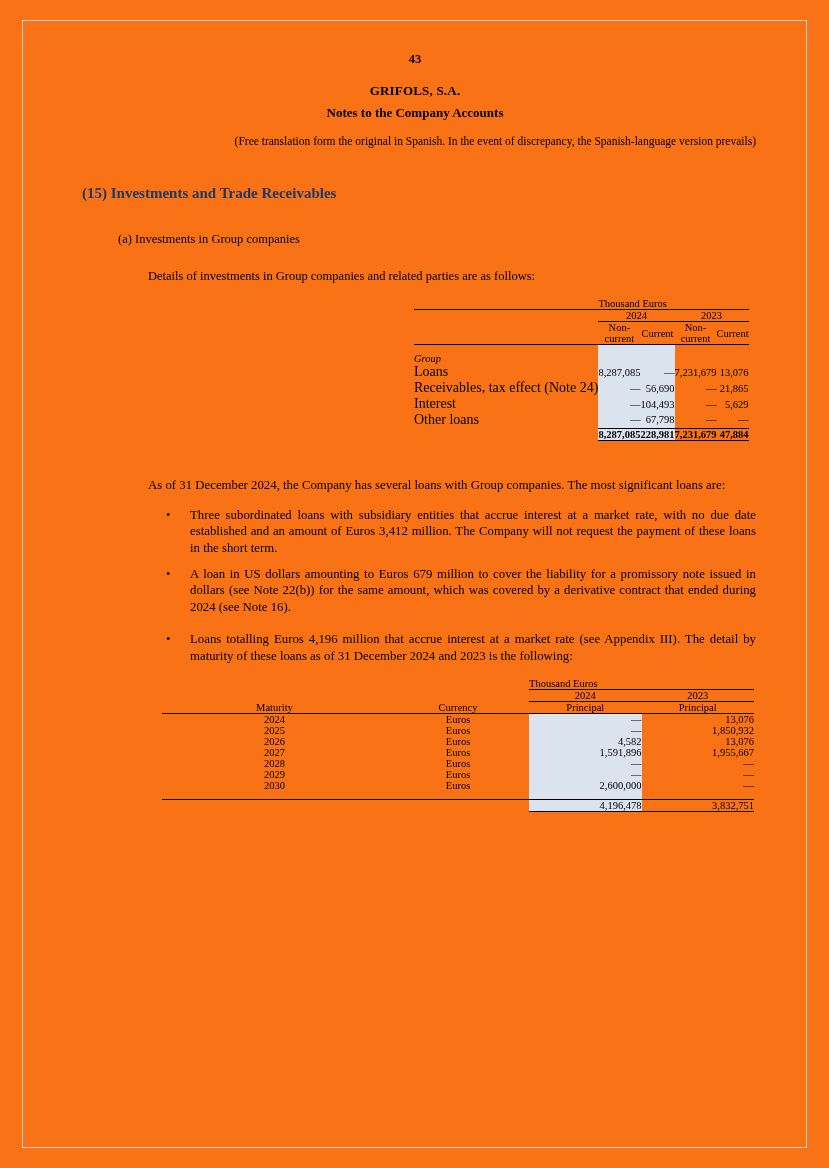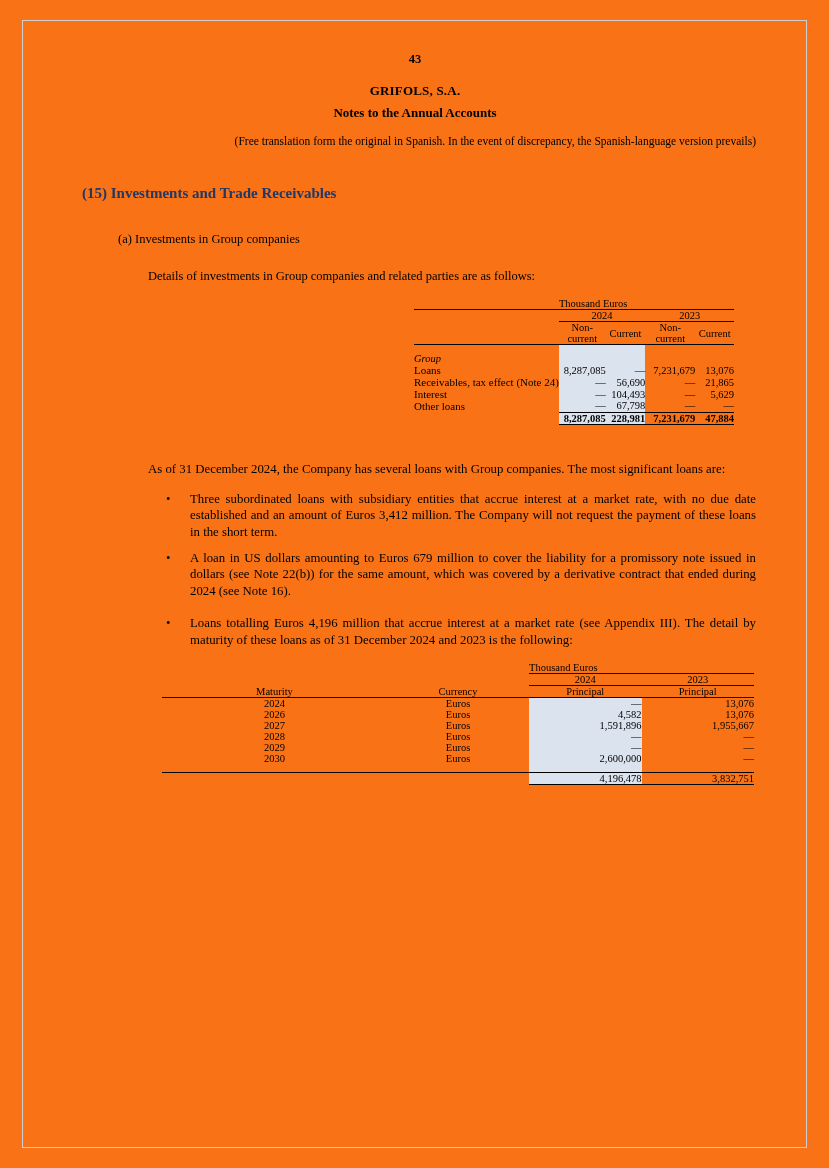--- a/index.html
+++ b/index.html
@@ -106,21 +106,21 @@
     font-size: 10.5px;
     padding: 3px 0 3px 0;
   }
   .shade { background: #dbe3ef; }
   .grouplabel {
     font-style: italic;
     font-size: 10.5px;
     padding-top: 10px;
   }
   .rowlabel {
-    font-size: 11px;
+    font-size: 14px;
     padding: 3.5px 0 3.5px 0;
     white-space: nowrap;
   }
   .num {
     text-align: right;
     font-size: 10.5px;
     padding: 3.5px 10px 3.5px 0;
     white-space: nowrap;
   }
   .total .num, .total .rowlabel {
@@ -186,21 +186,21 @@
 </head>
 <body>
 
 <div class="page">
   <div class="page-border"></div>
 
   <div class="content">
 
     <div class="page-number">43</div>
     <div class="company-name">GRIFOLS, S.A.</div>
-    <div class="doc-subtitle">Notes to the Annual Accounts</div>
+    <div class="doc-subtitle">Notes to the Company Accounts</div>
     <div class="translation-note">(Free translation form the original in Spanish. In the event of discrepancy, the Spanish-language version prevails)</div>
 
     <div class="section-title">(15) Investments and Trade Receivables</div>
     <div class="subsection">(a) Investments in Group companies</div>
     <div class="lead-in">Details of investments in Group companies and related parties are as follows:</div>
 
     <div class="table1-wrap">
       <table class="fin">
         <colgroup>
           <col style="width:38%">
@@ -322,20 +322,26 @@
             <td class="col-head rule-bot">Principal</td>
             <td class="col-head rule-bot">Principal</td>
           </tr>
           <tr>
             <td class="cellc">2024</td>
             <td class="cellc">Euros</td>
             <td class="cellnum shade">—</td>
             <td class="cellnum2">13,076</td>
           </tr>
           <tr>
+            <td class="cellc">2025</td>
+            <td class="cellc">Euros</td>
+            <td class="cellnum shade">—</td>
+            <td class="cellnum2">1,850,932</td>
+          </tr>
+          <tr>
             <td class="cellc">2026</td>
             <td class="cellc">Euros</td>
             <td class="cellnum shade">4,582</td>
             <td class="cellnum2">13,076</td>
           </tr>
           <tr>
             <td class="cellc">2027</td>
             <td class="cellc">Euros</td>
             <td class="cellnum shade">1,591,896</td>
             <td class="cellnum2">1,955,667</td>

